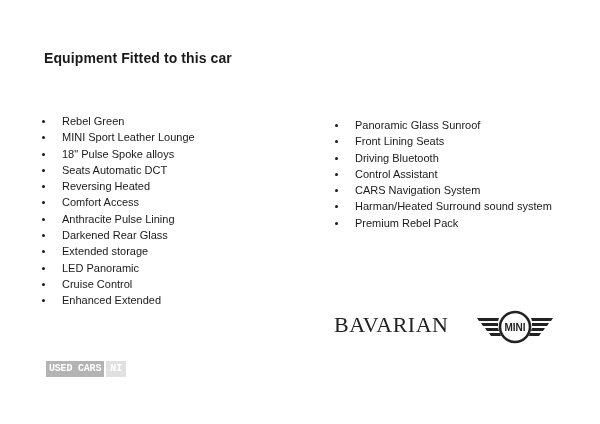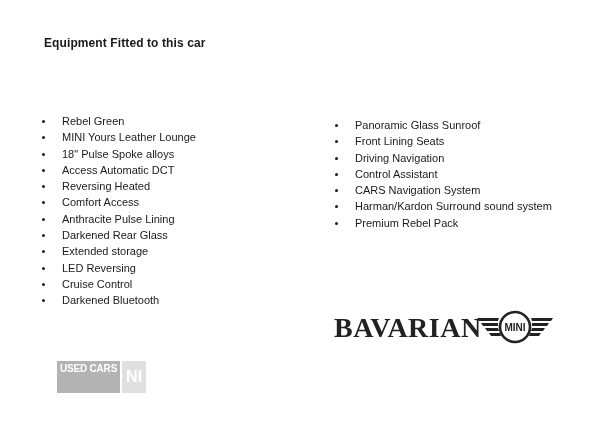--- a/index.html
+++ b/index.html
@@ -11,22 +11,22 @@
       width: 600px;
       height: 424px;
       position: relative;
       overflow: hidden;
       font-family: "Liberation Sans", "DejaVu Sans", sans-serif;
       color: #1a1a1a;
     }
     .title {
       position: absolute;
       left: 44px;
-      top: 36px;
-      font-size: 12px;
+      top: 50px;
+      font-size: 14px;
       font-weight: bold;
       color: #1a1a1a;
       letter-spacing: 0.1px;
     }
     .list {
       position: absolute;
       list-style: none;
       margin: 0;
       padding: 0;
     }
@@ -58,80 +58,81 @@
     }
     .list-right {
       left: 335px;
       top: 117px;
     }
     .bavarian {
       position: absolute;
       left: 334px;
       top: 312px;
       font-family: "Liberation Serif", "DejaVu Serif", serif;
-      font-size: 28px;
+      font-size: 22px;
       letter-spacing: 0.5px;
       color: #222222;
-      font-weight: bold;
+      font-weight: normal;
     }
     .mini-logo {
       position: absolute;
       left: 477px;
       top: 309px;
       width: 76px;
       height: 36px;
     }
     .badge {
       position: absolute;
-      left: 57px;
+      left: 46px;
       top: 361px;
       display: flex;
-      height: 32px;
+      height: 16px;
+      font-family: Liberation Mono, monospace;
     }
     .badge .used {
       background: #b3b3b3;
       color: #ffffff;
       font-size: 10px;
       font-weight: bold;
       line-height: 16px;
       padding: 0 3px;
       letter-spacing: -0.2px;
     }
     .badge .ni {
       margin-left: 2px;
       background: #e0e0e0;
       color: #ffffff;
-      font-size: 16px;
+      font-size: 10px;
       font-weight: bold;
       line-height: 16px;
-      padding: 8px 4px;
+      padding: 0 4px;
       text-align: right;
     }
   </style>
 </head>
 <body>
 
 <div class="title">Equipment Fitted to this car</div>
 
 <ul class="list list-left">
   <li>
       <span class="bullet"></span>
       <span class="label">Rebel Green</span>
     </li>
   <li>
       <span class="bullet"></span>
-      <span class="label">MINI Yours Leather Lounge</span>
+      <span class="label">MINI Sport Leather Lounge</span>
     </li>
   <li>
       <span class="bullet"></span>
       <span class="label">18" Pulse Spoke alloys</span>
     </li>
   <li>
       <span class="bullet"></span>
-      <span class="label">Access Automatic DCT</span>
+      <span class="label">Seats Automatic DCT</span>
     </li>
   <li>
       <span class="bullet"></span>
       <span class="label">Reversing Heated</span>
     </li>
   <li>
       <span class="bullet"></span>
       <span class="label">Comfort Access</span>
     </li>
   <li>
@@ -141,56 +142,56 @@
   <li>
       <span class="bullet"></span>
       <span class="label">Darkened Rear Glass</span>
     </li>
   <li>
       <span class="bullet"></span>
       <span class="label">Extended storage</span>
     </li>
   <li>
       <span class="bullet"></span>
-      <span class="label">LED Reversing</span>
+      <span class="label">LED Panoramic</span>
     </li>
   <li>
       <span class="bullet"></span>
       <span class="label">Cruise Control</span>
     </li>
   <li>
       <span class="bullet"></span>
-      <span class="label">Darkened Bluetooth</span>
+      <span class="label">Enhanced Extended</span>
     </li>
 </ul>
 
 <ul class="list list-right">
   <li>
       <span class="bullet"></span>
       <span class="label">Panoramic Glass Sunroof</span>
     </li>
   <li>
       <span class="bullet"></span>
       <span class="label">Front Lining Seats</span>
     </li>
   <li>
       <span class="bullet"></span>
-      <span class="label">Driving Navigation</span>
+      <span class="label">Driving Bluetooth</span>
     </li>
   <li>
       <span class="bullet"></span>
       <span class="label">Control Assistant</span>
     </li>
   <li>
       <span class="bullet"></span>
       <span class="label">CARS Navigation System</span>
     </li>
   <li>
       <span class="bullet"></span>
-      <span class="label">Harman/Kardon Surround sound system</span>
+      <span class="label">Harman/Heated Surround sound system</span>
     </li>
   <li>
       <span class="bullet"></span>
       <span class="label">Premium Rebel Pack</span>
     </li>
 </ul>
 
 <div class="bavarian">BAVARIAN</div>
 
 <svg class="mini-logo" viewBox="0 0 76 36" xmlns="http://www.w3.org/2000/svg">

